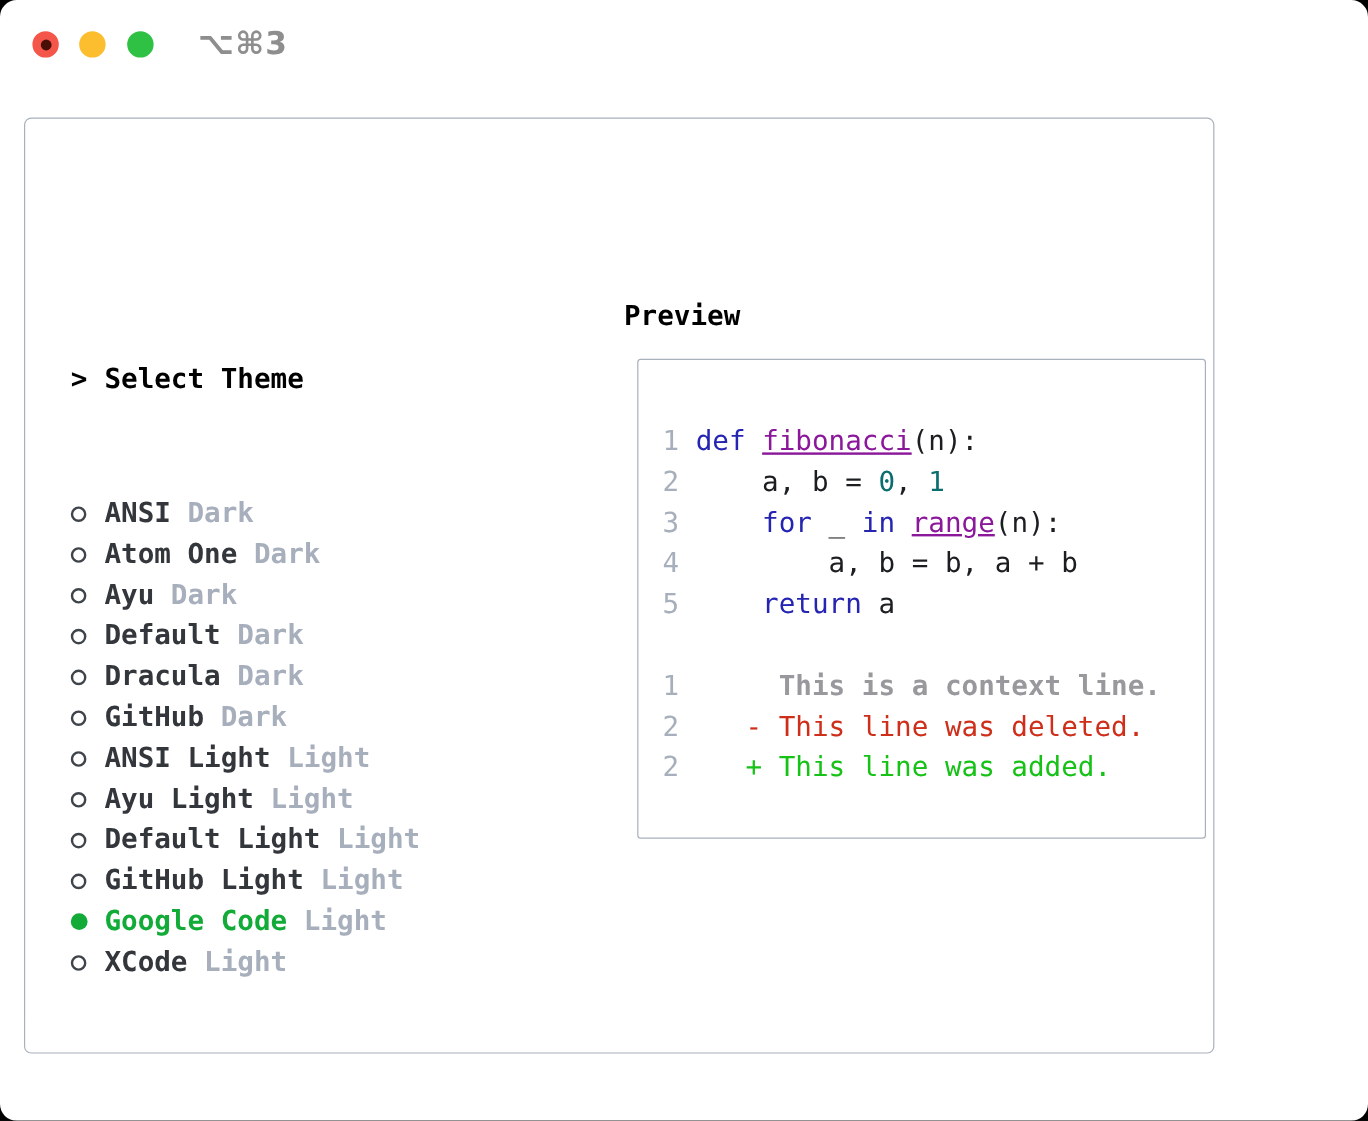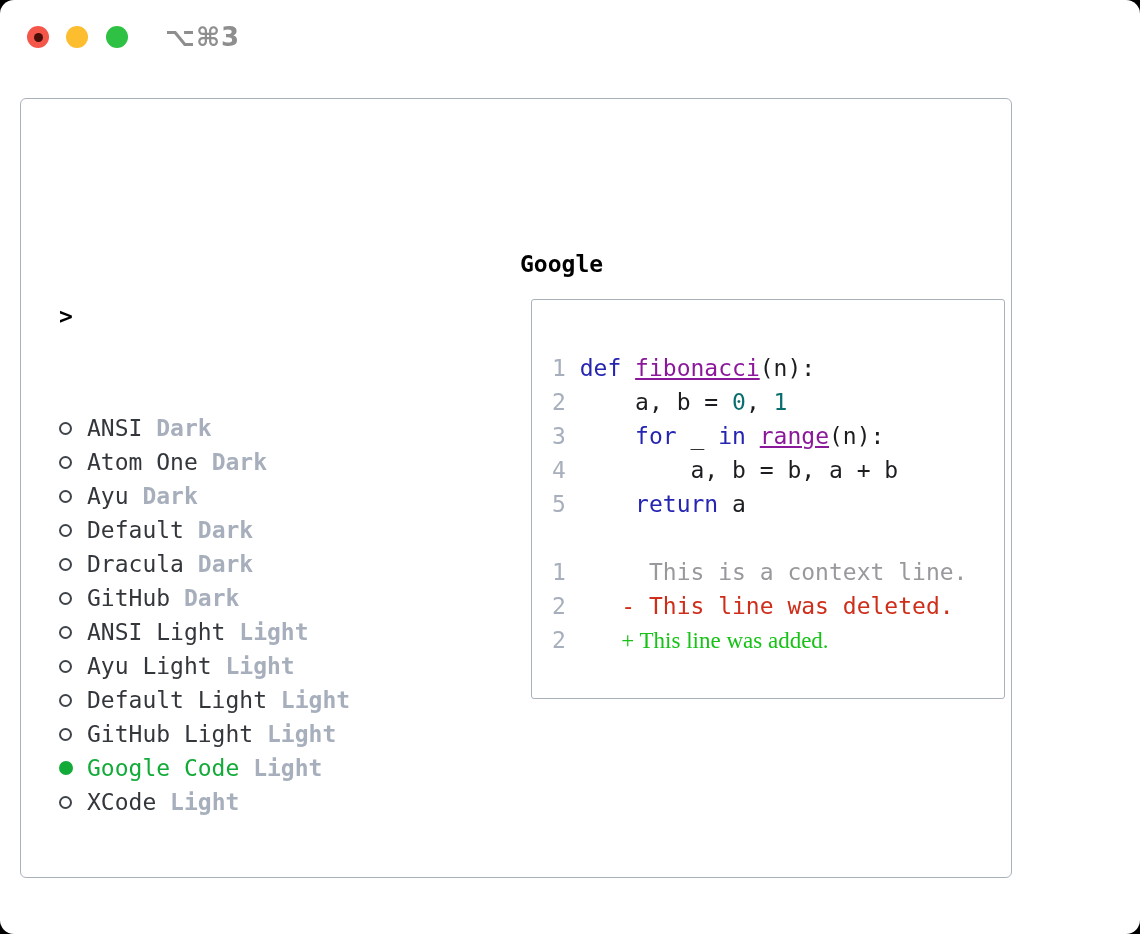--- a/index.html
+++ b/index.html
@@ -93,21 +93,21 @@
     width: 13px; height: 13px;
     border: 2px solid #3f444b;
     border-radius: 50%;
     box-sizing: border-box;
   }
   .dot.filled {
     width: 14px; height: 14px;
     border: none;
     background: var(--green);
   }
-  .tname { color: var(--itemtext); }
+  .tname { color: var(--itemtext); font-weight: bold; }
   .tname.sel { color: var(--green); }
   .variant { color: var(--muted); font-weight: bold; }
   
   .preview-label {
     position: absolute;
     left: 499px; top: 148px;
     height: 34px; line-height: 34px;
     font-size: 23px;
     font-weight: bold;
     color: #000;
@@ -125,56 +125,57 @@
     left: 20px; top: 51px;
     font-size: 23px;
     white-space: pre;
   }
   .cline { height: 34px; line-height: 34px; }
   .seg-ln  { color: var(--ln); }
   .seg-kw  { color: var(--kw); }
   .seg-fn  { color: var(--fn); text-decoration: underline; }
   .seg-lit { color: var(--lit); }
   .seg-pl  { color: var(--pl); }
-  .seg-ctx { color: var(--ctx); }
+  .seg-ctx { color: var(--ctx); font-weight: bold; }
   .seg-del { color: var(--del); }
-  .seg-add { color: var(--add); font-family: Liberation Serif, serif; }
+  .seg-add { color: var(--add); }
 </style>
 </head>
 <body>
 
 <div class="stage">
   <div class="window">
 
     <div class="tl red"></div>
     <div class="tl yellow"></div>
     <div class="tl green"></div>
     <div class="win-title">⌥⌘3</div>
 
     <div class="panel">
 
       <div class="left-col">
         <div class="row">
           <span class="marker arrow">&gt;</span>
+          <span class="hdr">Select Theme</span>
         </div>
 
         <div id="theme-list"><div class="row"><span class="marker"><span class="dot"></span></span><span class="tname">ANSI</span><span class="variant">&nbsp;Dark</span></div><div class="row"><span class="marker"><span class="dot"></span></span><span class="tname">Atom One</span><span class="variant">&nbsp;Dark</span></div><div class="row"><span class="marker"><span class="dot"></span></span><span class="tname">Ayu</span><span class="variant">&nbsp;Dark</span></div><div class="row"><span class="marker"><span class="dot"></span></span><span class="tname">Default</span><span class="variant">&nbsp;Dark</span></div><div class="row"><span class="marker"><span class="dot"></span></span><span class="tname">Dracula</span><span class="variant">&nbsp;Dark</span></div><div class="row"><span class="marker"><span class="dot"></span></span><span class="tname">GitHub</span><span class="variant">&nbsp;Dark</span></div><div class="row"><span class="marker"><span class="dot"></span></span><span class="tname">ANSI Light</span><span class="variant">&nbsp;Light</span></div><div class="row"><span class="marker"><span class="dot"></span></span><span class="tname">Ayu Light</span><span class="variant">&nbsp;Light</span></div><div class="row"><span class="marker"><span class="dot"></span></span><span class="tname">Default Light</span><span class="variant">&nbsp;Light</span></div><div class="row"><span class="marker"><span class="dot"></span></span><span class="tname">GitHub Light</span><span class="variant">&nbsp;Light</span></div><div class="row"><span class="marker"><span class="dot filled"></span></span><span class="tname sel">Google Code</span><span class="variant">&nbsp;Light</span></div><div class="row"><span class="marker"><span class="dot"></span></span><span class="tname">XCode</span><span class="variant">&nbsp;Light</span></div></div>
 
         <div class="row"></div>
 
         
 
         
 
         
 
         
       </div>
 
-      <div class="preview-label">Google</div>
+      <div class="preview-label">Preview</div>
 
       <div class="preview-box">
         <div class="code" id="code-area"><div class="cline"><span class="seg-ln">1 </span><span class="seg-kw">def</span><span class="seg-pl"> </span><span class="seg-fn">fibonacci</span><span class="seg-pl">(n):</span></div><div class="cline"><span class="seg-ln">2 </span><span class="seg-pl">    a, b = </span><span class="seg-lit">0</span><span class="seg-pl">, </span><span class="seg-lit">1</span></div><div class="cline"><span class="seg-ln">3 </span><span class="seg-pl">    </span><span class="seg-kw">for</span><span class="seg-pl"> _ </span><span class="seg-kw">in</span><span class="seg-pl"> </span><span class="seg-fn">range</span><span class="seg-pl">(n):</span></div><div class="cline"><span class="seg-ln">4 </span><span class="seg-pl">        a, b = b, a + b</span></div><div class="cline"><span class="seg-ln">5 </span><span class="seg-pl">    </span><span class="seg-kw">return</span><span class="seg-pl"> a</span></div><div class="cline">&nbsp;</div><div class="cline"><span class="seg-ln">1</span><span class="seg-ctx">      This is a context line.</span></div><div class="cline"><span class="seg-ln">2</span><span class="seg-pl">    </span><span class="seg-del">- This line was deleted.</span></div><div class="cline"><span class="seg-ln">2</span><span class="seg-pl">    </span><span class="seg-add">+ This line was added.</span></div></div>
       </div>
 
     </div>
   </div>
 </div>
 
 </body></html>

